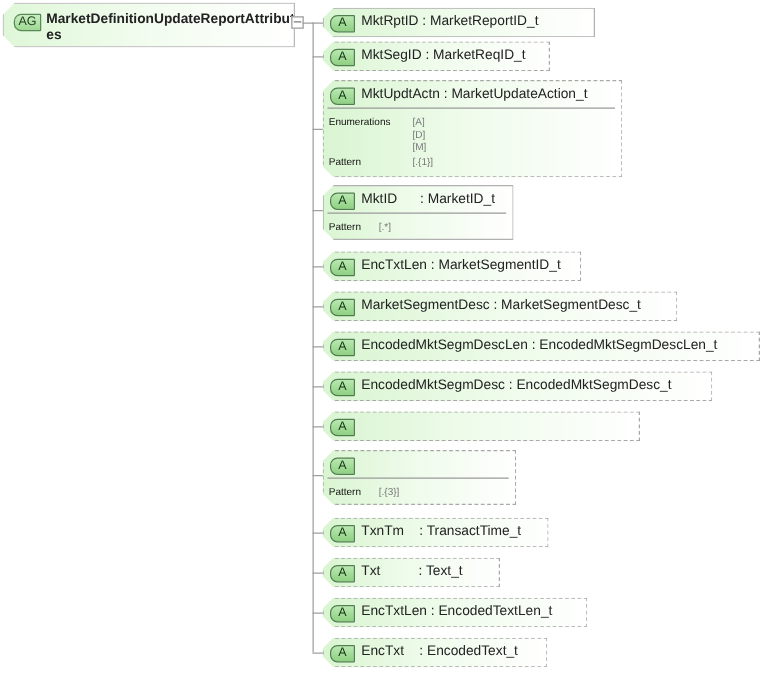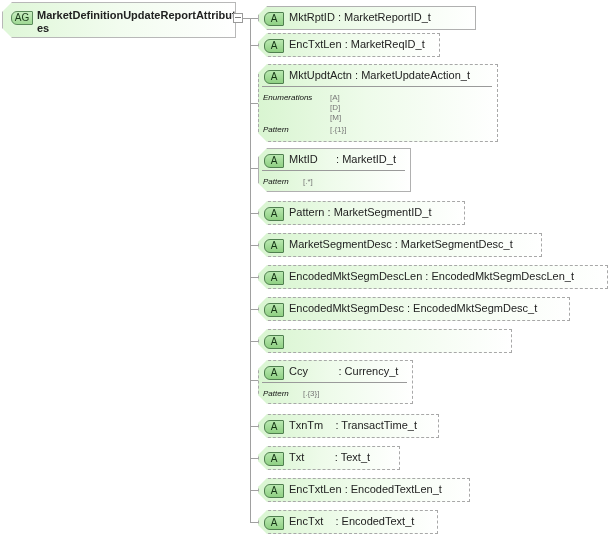--- a/index.html
+++ b/index.html
@@ -35,21 +35,21 @@
     .attr .frame { position:absolute; inset:0; border:1px solid #b0b0b0;
       clip-path:polygon(9px 0, 100% 0, 100% 100%, 9px 100%, 0 calc(100% - 9px), 0 9px); }
     .attr.dashed .frame { border:1px dashed #a8a8a8; }
     .attr .badge { position:absolute; left:6px; top:6px; width:18px; height:12px;
       border:1px solid #4f7f4f; border-radius:6px 1px 1px 6px;
       background:linear-gradient(#b9e8b0,#8fd083); font-size:10px; line-height:12px;
       text-align:center; color:#143314; }
     .attr .name { position:absolute; left:31px; top:5px; font-size:11px; font-weight:normal;
       color:#222; white-space:pre; }
     .attr .sep { position:absolute; left:4px; right:6px; top:22px; height:1px; background:#9a9a9a; }
-    .facet-label { position:absolute; left:5px; font-size:8px; font-style:italic; color:#111; }
+    .facet-label { position:absolute; left:5px; font-size:8px; color:#111; }
     .facet-val { position:absolute; font-size:8px; color:#777; }
   </style>
 </head>
 <body>
 
 <div class="group-box">
   <div class="group-badge">AG</div>
   <div class="group-title">MarketDefinitionUpdateReportAttributes</div>
 </div>
 <div class="collapse-btn"></div>
@@ -74,21 +74,21 @@
 
 <div class="attr solid" style="top:6px;width:218px;height:24px">
   <div class="frame"></div>
   <div class="badge">A</div>
   <div class="name">MktRptID : MarketReportID_t</div>
 </div>
 
 <div class="attr dashed" style="top:33px;width:182px;height:24px">
   <div class="frame"></div>
   <div class="badge">A</div>
-  <div class="name">EncTxtLen : MarketReqID_t</div>
+  <div class="name">MktSegID : MarketReqID_t</div>
 </div>
 
 <div class="attr dashed" style="top:64px;width:240px;height:78px">
   <div class="frame"></div>
   <div class="badge">A</div>
   <div class="name">MktUpdtActn : MarketUpdateAction_t</div>
   <div class="sep"></div>
   <div class="facet-label" style="top:29px">Enumerations</div>
   <div class="facet-val" style="left:72px;top:29px">[A]</div>
   <div class="facet-val" style="left:72px;top:39px">[D]</div>
@@ -102,21 +102,21 @@
   <div class="badge">A</div>
   <div class="name">MktID      : MarketID_t</div>
   <div class="sep"></div>
   <div class="facet-label" style="top:29px">Pattern</div>
   <div class="facet-val" style="left:45px;top:29px">[.*]</div>
 </div>
 
 <div class="attr dashed" style="top:201px;width:207px;height:24px">
   <div class="frame"></div>
   <div class="badge">A</div>
-  <div class="name">Pattern : MarketSegmentID_t</div>
+  <div class="name">EncTxtLen : MarketSegmentID_t</div>
 </div>
 
 <div class="attr dashed" style="top:233px;width:284px;height:24px">
   <div class="frame"></div>
   <div class="badge">A</div>
   <div class="name">MarketSegmentDesc : MarketSegmentDesc_t</div>
 </div>
 
 <div class="attr dashed" style="top:265px;width:350px;height:24px">
   <div class="frame"></div>
@@ -131,21 +131,20 @@
 </div>
 
 <div class="attr dashed" style="top:329px;width:254px;height:24px">
   <div class="frame"></div>
   <div class="badge">A</div>
 </div>
 
 <div class="attr dashed" style="top:360px;width:155px;height:44px">
   <div class="frame"></div>
   <div class="badge">A</div>
-  <div class="name">Ccy          : Currency_t</div>
   <div class="sep"></div>
   <div class="facet-label" style="top:29px">Pattern</div>
   <div class="facet-val" style="left:45px;top:29px">[.{3}]</div>
 </div>
 
 <div class="attr dashed" style="top:414px;width:181px;height:24px">
   <div class="frame"></div>
   <div class="badge">A</div>
   <div class="name">TxnTm    : TransactTime_t</div>
 </div>

